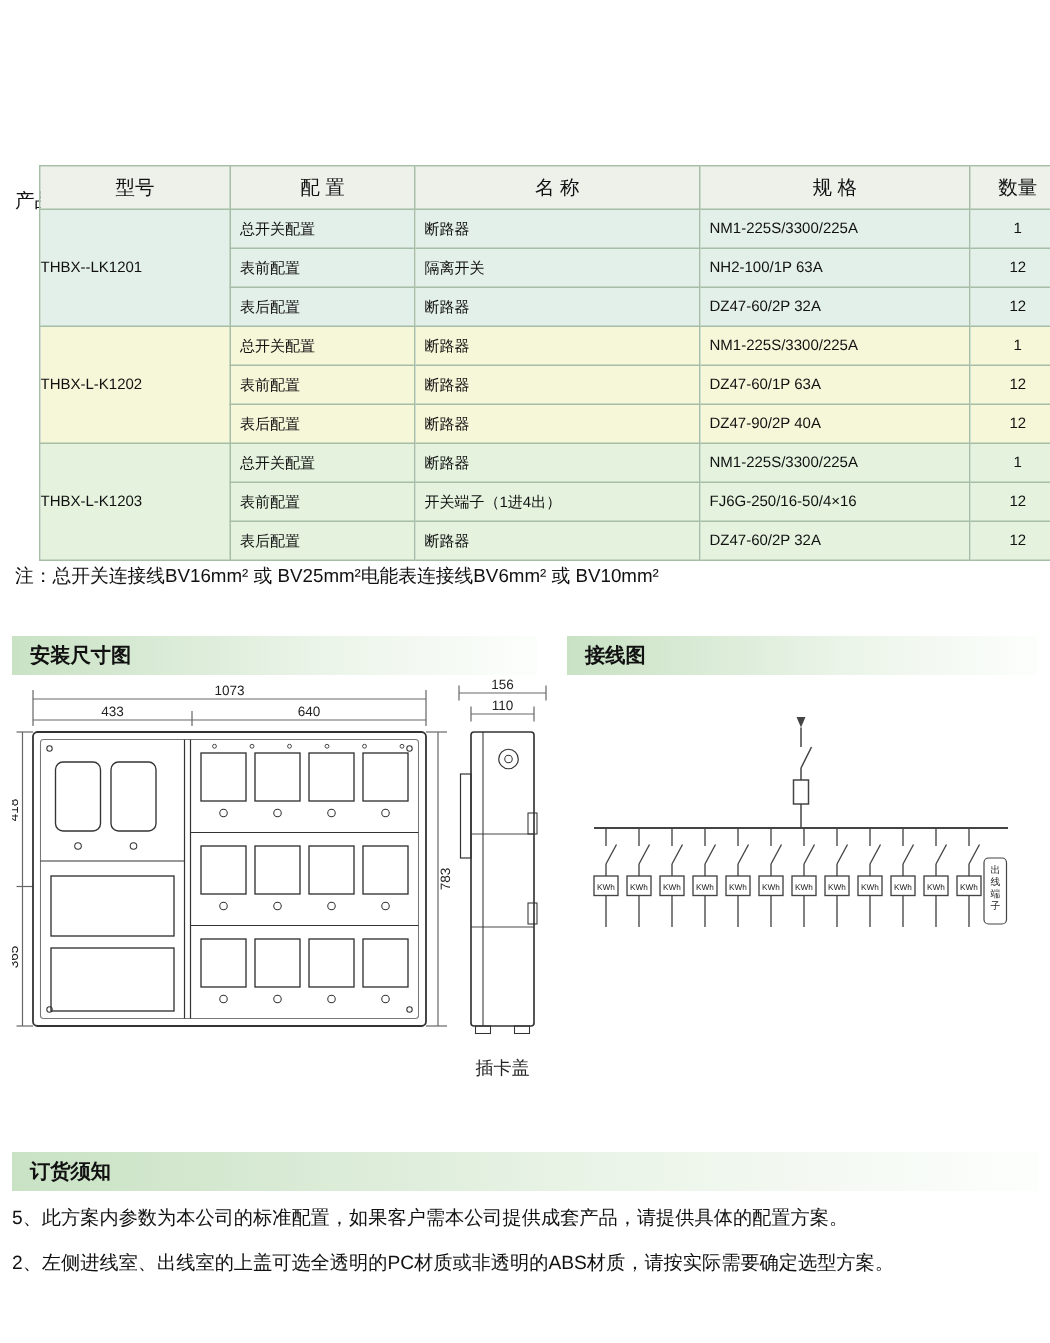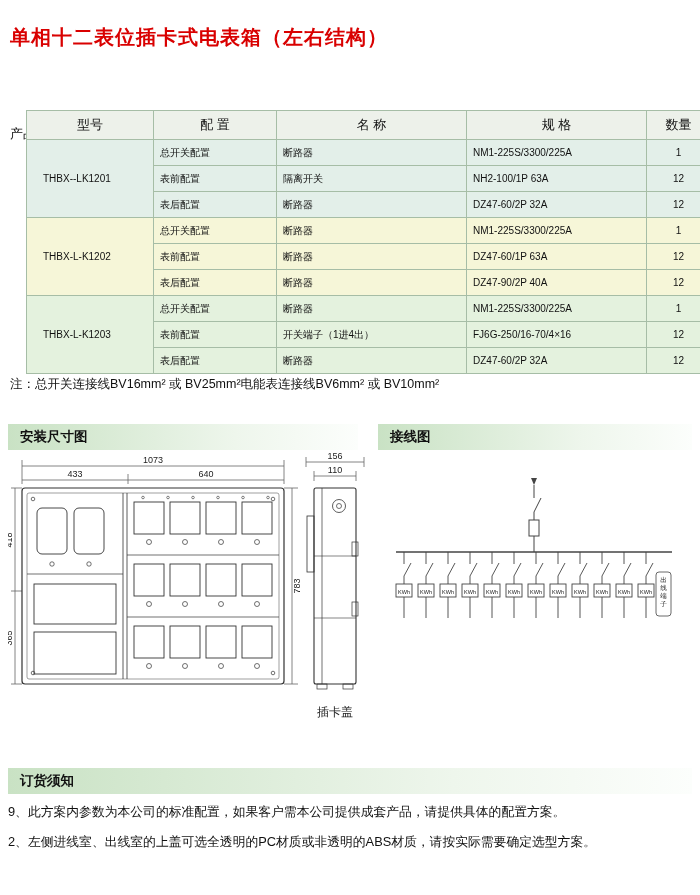--- a/index.html
+++ b/index.html
@@ -6,21 +6,21 @@
   .page{position:relative;width:700px;height:895px;background:#ffffff;overflow:hidden;
         font-family:"Liberation Sans","DejaVu Sans",sans-serif;color:#111;}
   .title{position:absolute;left:10px;top:24px;font-size:20px;font-weight:bold;
          color:#d90000;letter-spacing:1px;}
   .caption{position:absolute;left:10px;top:88px;font-size:13px;margin-top:37px;}
   table.spec{position:absolute;left:26px;top:110px;width:684px;border-collapse:collapse;table-layout:fixed;}
   .spec th{background:#edf1ea;font-size:13px;font-weight:normal;height:26px;
            border:1px solid #a6bda6;text-align:center;}
   .spec td{font-size:10px;height:25px;border:1px solid #a6bda6;padding:0 6px;
            white-space:nowrap;overflow:hidden;}
-  .spec td.model{padding-left:16px;}
+  .spec td.model{padding-left:0;}
   .spec td.qty{text-align:center;padding:0;}
   .spec tr.g1 td{background:#e3efe9;}
   .spec tr.g2 td{background:#f6f6d8;}
   .spec tr.g3 td{background:#e4f2de;}
   .note{position:absolute;left:10px;top:376px;font-size:12.5px;}
   .bar{position:absolute;height:26px;line-height:26px;font-size:13.5px;font-weight:bold;
        padding-left:12px;box-sizing:border-box;
        background:linear-gradient(90deg,#c9e2c4 0%,#eef6ec 65%,#fcfefc 100%);}
   #bar-install{left:8px;top:424px;width:350px;}
   #bar-wiring{left:378px;top:424px;width:314px;}
@@ -30,21 +30,20 @@
   svg text{font-family:"Liberation Sans","DejaVu Sans",sans-serif;}
   .onote{position:absolute;left:8px;font-size:12.8px;}
   #onote1{top:804px;}
   #onote2{top:834px;}
 </style>
 </head>
 <body>
 
 <div class="page">
 
-  <div class="title">单相十二表位插卡式电表箱（左右结构）</div>
   <div class="caption">产品型号及主要配置</div>
 
   <table class="spec">
     <colgroup>
       <col style="width:127px">
         <col style="width:123px">
         <col style="width:190px">
         <col style="width:180px">
         <col style="width:64px">
     </colgroup>
@@ -101,21 +100,21 @@
       <tr class="g3">
         <td class="model" rowspan="3">THBX-L-K1203</td>
         <td>总开关配置</td>
         <td>断路器</td>
         <td>NM1-225S/3300/225A</td>
         <td class="qty">1</td>
       </tr>
       <tr class="g3">
         <td>表前配置</td>
         <td>开关端子（1进4出）</td>
-        <td>FJ6G-250/16-70/4×16</td>
+        <td>FJ6G-250/16-50/4×16</td>
         <td class="qty">12</td>
       </tr>
       <tr class="g3">
         <td>表后配置</td>
         <td>断路器</td>
         <td>DZ47-60/2P 32A</td>
         <td class="qty">12</td>
       </tr>
     </tbody>
   </table>
@@ -262,16 +261,16 @@
         <use href="#meter-drop" transform="translate(240,80)"></use>
         <use href="#meter-drop" transform="translate(262,80)"></use>
       </g>
     <g>
       <rect x="272" y="100" width="15" height="44" rx="3" stroke="#444" stroke-width="0.8" fill="#ffffff"></rect>
       <text x="279.5" y="110" font-size="6.5" text-anchor="middle" fill="#222"><tspan x="279.5" dy="0">出</tspan><tspan x="279.5" dy="8">线</tspan><tspan x="279.5" dy="8">端</tspan><tspan x="279.5" dy="8">子</tspan></text>
     </g>
   </svg>
 
   <div class="bar" id="bar-order">订货须知</div>
-  <div class="onote" id="onote1">9、此方案内参数为本公司的标准配置，如果客户需本公司提供成套产品，请提供具体的配置方案。</div>
+  <div class="onote" id="onote1">5、此方案内参数为本公司的标准配置，如果客户需本公司提供成套产品，请提供具体的配置方案。</div>
   <div class="onote" id="onote2">2、左侧进线室、出线室的上盖可选全透明的PC材质或非透明的ABS材质，请按实际需要确定选型方案。</div>
 
 </div>
 
 </body></html>

